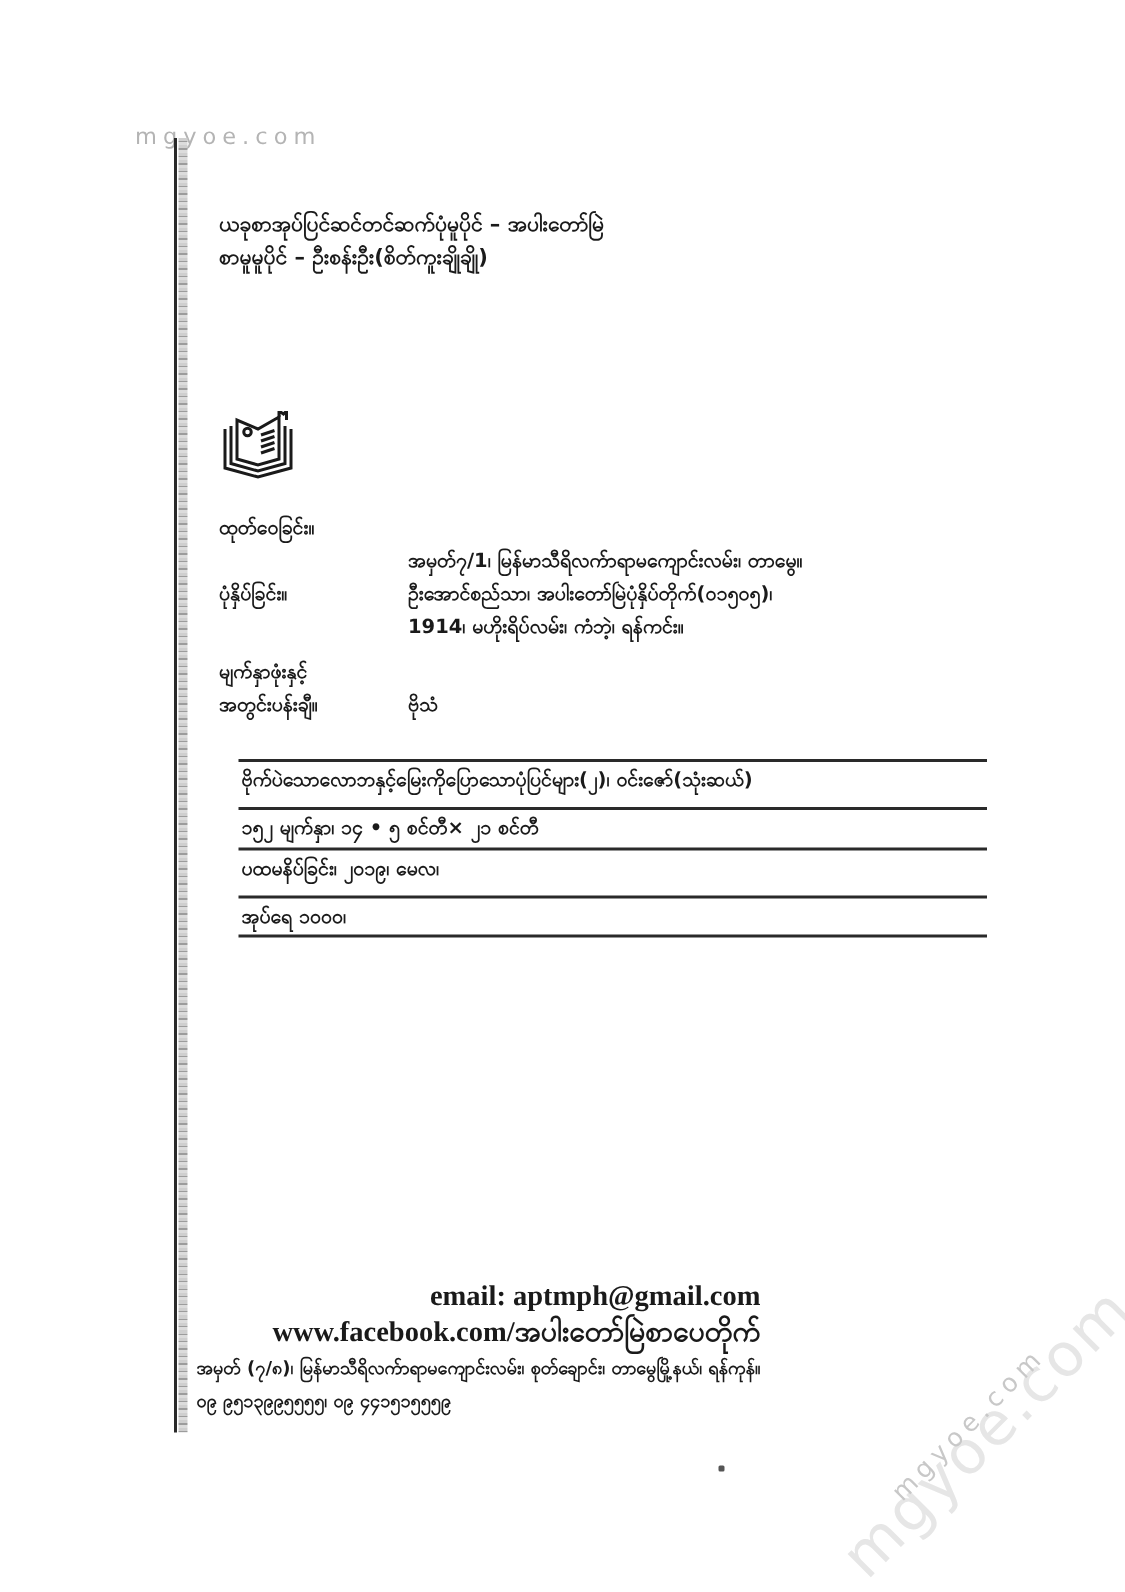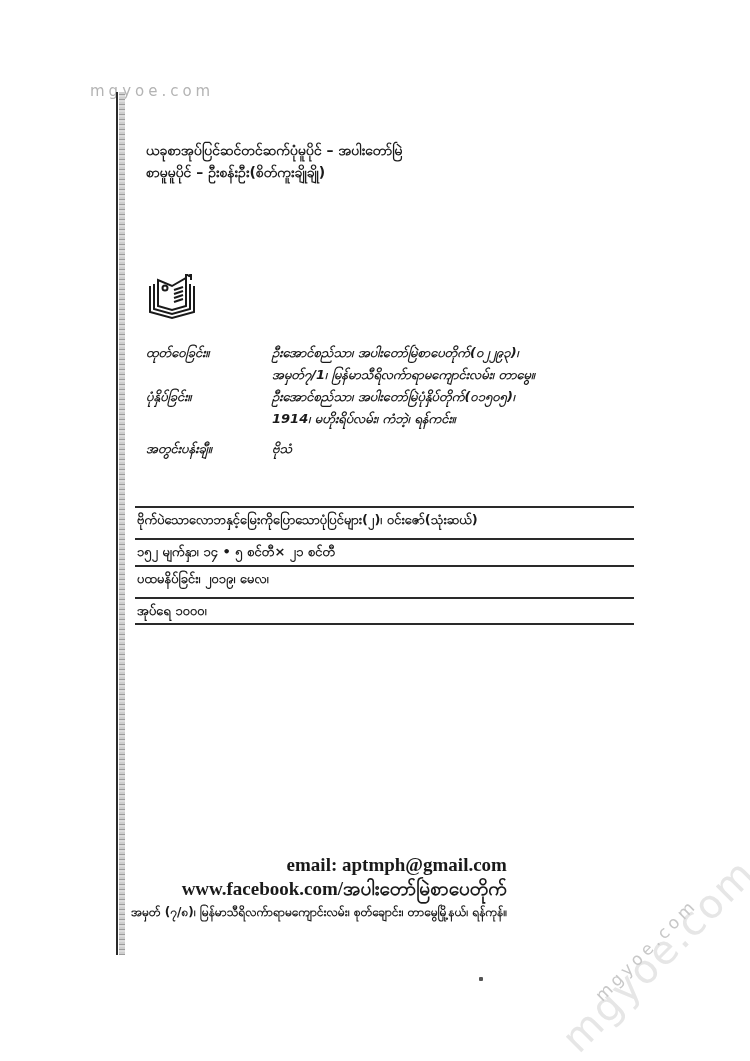--- a/index.html
+++ b/index.html
@@ -18,25 +18,25 @@
   }
   .spine .dark { position: absolute; left: 3px; top: 0; width: 2px; height: 100%; background: #2a2a2a; }
   .spine .band {
     position: absolute; left: 6px; top: 0; width: 6px; height: 100%;
     background: repeating-linear-gradient(180deg, #cfcfcf 0 2px, #9c9c9c 2px 3px, #dcdcdc 3px 5px);
   }
   .credits { position: absolute; left: 146px; top: 139px; font-size: 14px; line-height: 22px; font-weight: bold; }
   .credits div { white-space: nowrap; }
   .book-icon { position: absolute; left: 146px; top: 274px; width: 52px; height: 46px; }
   .info { position: absolute; left: 146px; top: 342px; font-size: 13px; font-weight: bold; }
-  .info .row { display: flex; line-height: 22px; font-style: italic; }
+  .info .row { display: flex; line-height: 22px; }
   .info .label { width: 126px; flex: none; white-space: nowrap; }
   .info .val { white-space: nowrap; }
   .spacer { height: 8px; }
-  .table { position: absolute; left: 135px; top: 506px; width: 499px; font-size: 13px; font-weight: bold; }
+  .table { position: absolute; left: 159px; top: 506px; width: 499px; font-size: 13px; font-weight: bold; }
   .table .line { height: 2px; background: #2a2a2a; }
   .table .cell { padding: 3px 2px 0 2px; white-space: nowrap; }
   .c1 { height: 27px; } .c2 { height: 22px; } .c3 { height: 27px; } .c4 { height: 21px; }
   .contact { position: absolute; left: 131px; top: 853px; }
   .contact .en { font-family: "Liberation Serif", serif; font-size: 19px; line-height: 24px; font-weight: bold; white-space: nowrap; text-align: right; }
   .contact .mm { font-size: 12px; line-height: 22px; font-weight: bold; white-space: nowrap; }
   .wm-diag {
     position: absolute; font-family: "DejaVu Sans", sans-serif; color: #d6d6d6;
     transform-origin: left bottom; transform: rotate(-45deg); white-space: nowrap;
   }
@@ -69,35 +69,37 @@
     <line x1="28" y1="16" x2="37" y2="13"></line>
     <line x1="28" y1="20" x2="37" y2="17"></line>
     <line x1="28" y1="24" x2="37" y2="21"></line>
     <line x1="28" y1="28" x2="37" y2="25"></line>
   </svg>
 </div>
 
 <div class="info">
   <div class="row">
     <div class="label">ထုတ်ဝေခြင်း။</div>
-    <div class="val">ဦးအောင်စည်သာ၊ အပါးတော်မြဲစာပေတိုက်(၀၂၂၉၃)၊</div>
   </div>
   <div class="row">
     <div class="label"></div>
     <div class="val">အမှတ်၇/1၊ မြန်မာသီရိလက်ာရာမကျောင်းလမ်း၊ တာမွေ။</div>
   </div>
   <div class="row">
     <div class="label">ပုံနှိပ်ခြင်း။</div>
     <div class="val">ဦးအောင်စည်သာ၊ အပါးတော်မြဲပုံနှိပ်တိုက်(၀၁၅၀၅)၊</div>
   </div>
   <div class="row">
     <div class="label"></div>
     <div class="val">1914၊ မဟိုးရိပ်လမ်း၊ ကံဘဲ့၊ ရန်ကင်း။</div>
   </div>
   <div class="spacer"></div>
+  <div class="row">
+    <div class="label">မျက်နှာဖုံးနှင့်</div>
+  </div>
   <div class="row">
     <div class="label">အတွင်းပန်းချီ။</div>
     <div class="val">ဗိုသံ</div>
   </div>
 </div>
 
 <div class="table">
   <div class="line"></div>
   <div class="cell c1">ဗိုက်ပဲသောလောဘနှင့်မြေးကိုပြောသောပုံပြင်များ(၂)၊ ဝင်းဇော်(သုံးဆယ်)</div>
   <div class="line"></div>
@@ -106,18 +108,19 @@
   <div class="cell c3">ပထမနိပ်ခြင်း၊ ၂၀၁၉၊ မေလ၊</div>
   <div class="line"></div>
   <div class="cell c4">အုပ်ရေ ၁၀၀၀၊</div>
   <div class="line"></div>
 </div>
 
 <div class="contact">
   <div class="en">email: aptmph@gmail.com</div>
   <div class="en">www.facebook.com/အပါးတော်မြဲစာပေတိုက်</div>
   <div class="mm">အမှတ် (၇/၈)၊ မြန်မာသီရိလက်ာရာမကျောင်းလမ်း၊ စုတ်ချောင်း၊ တာမွေမြို့နယ်၊ ရန်ကုန်။</div>
+  <div class="mm">၀၉ ၉၅၁၃၉၉၅၅၅၅၊ ၀၉ ၄၄၁၅၁၅၅၅၉</div>
 </div>
 
 <div class="dot"></div>
 
 <div class="wm-diag wm-big">mgyoe.com</div>
 <div class="wm-diag wm-small">mgyoe.com</div>
 
 </body></html>

